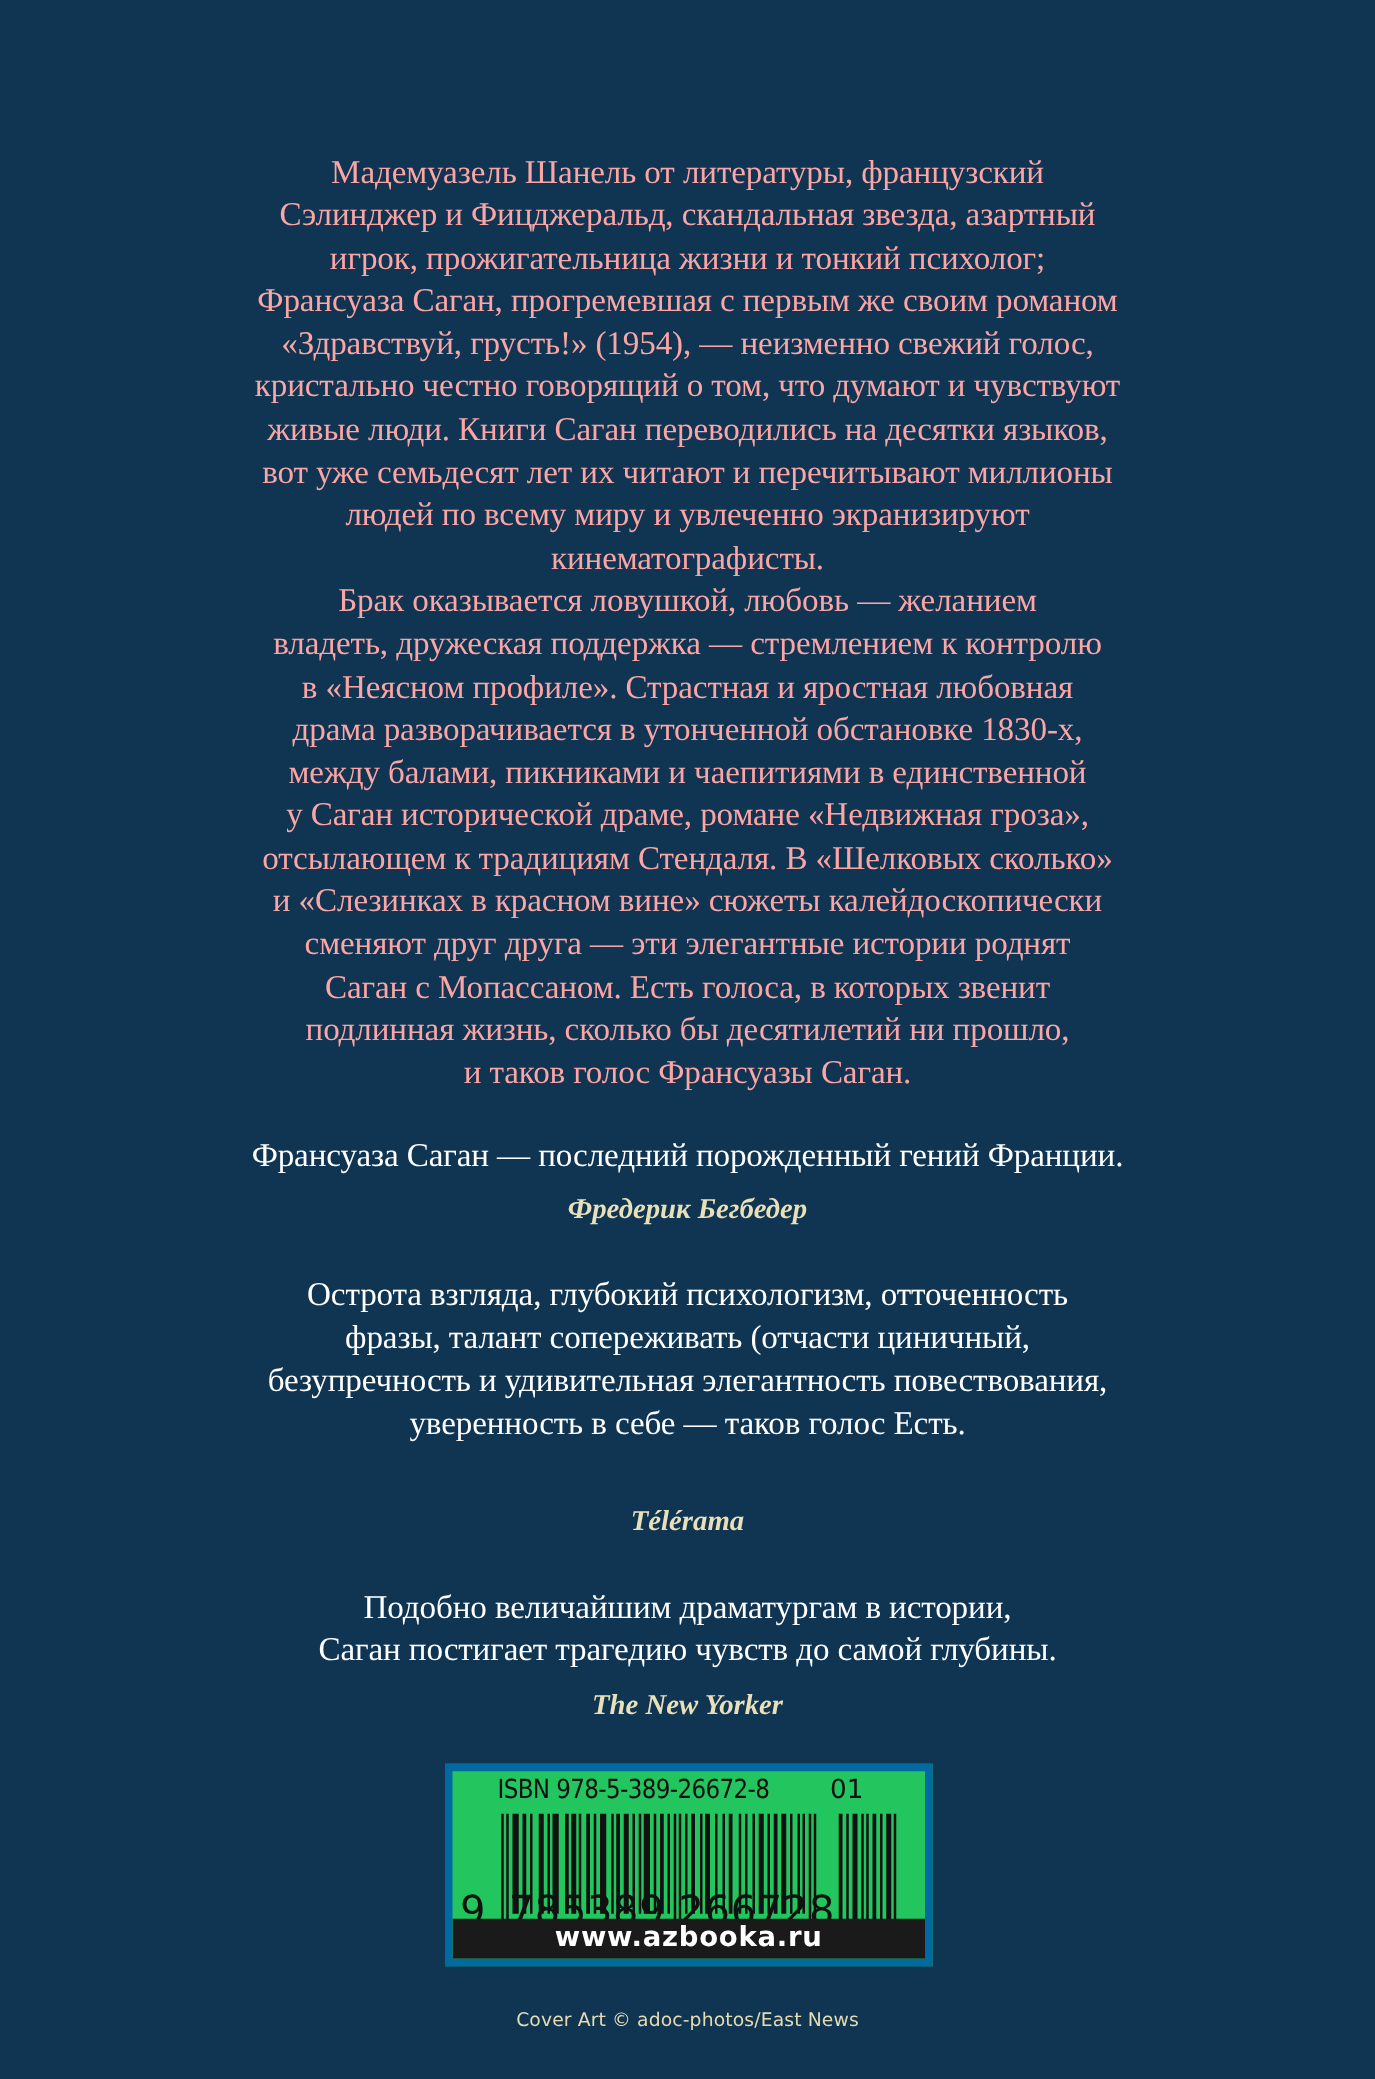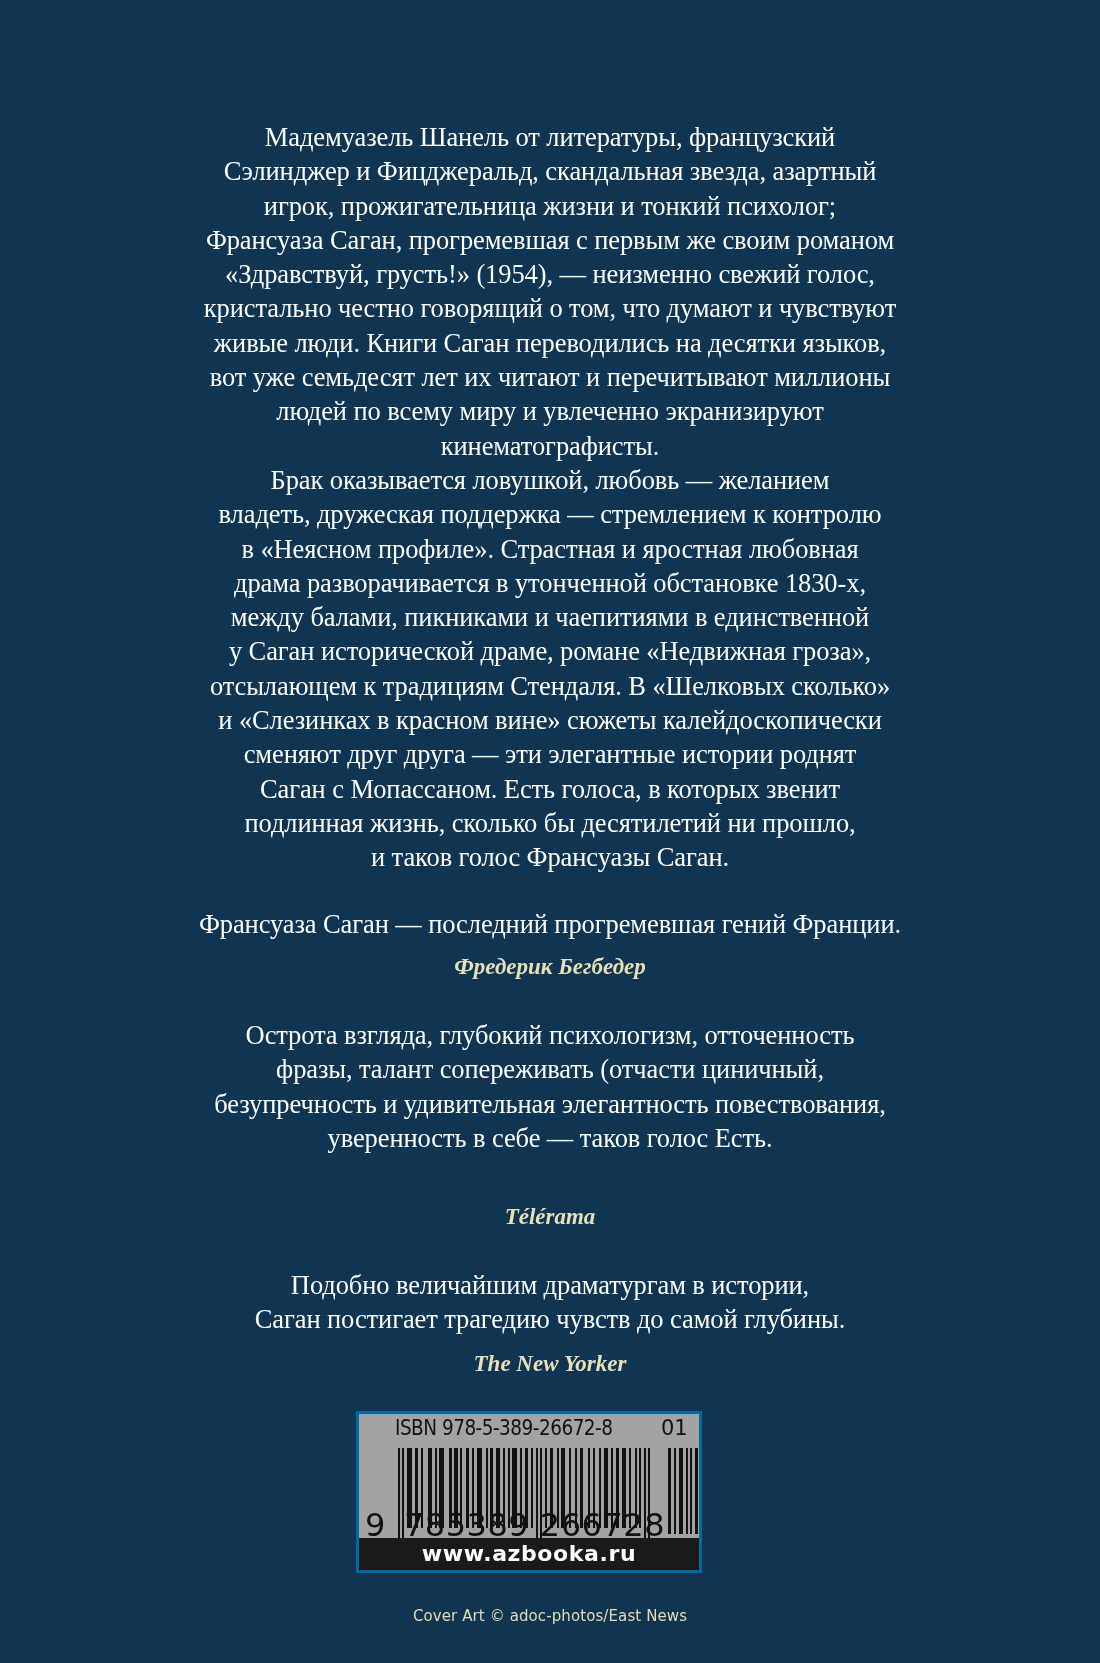--- a/index.html
+++ b/index.html
@@ -21,21 +21,21 @@
       width: 1100px;
       height: 1663px;
     }
     .block {
       position: absolute;
       left: 100px;
       width: 900px;
       text-align: center;
     }
     .para {
-      color: #ffffff;
+      color: #fca5a5;
       font-size: 26.5px;
       line-height: 34.3px;
       letter-spacing: -0.1px;
     }
     .para .line, .quote .line {
       display: block;
       white-space: nowrap;
     }
     .quote {
       color: #ffffff;
@@ -49,24 +49,24 @@
       font-weight: bold;
       font-size: 23px;
       line-height: 30px;
     }
 
     
     .barcode-box {
       position: absolute;
       left: 356px;
       top: 1411px;
-      width: 346px;
+      width: 390px;
       height: 162px;
-      background: #a3a3a3;
-      border: 3px solid #0369a1;
+      background: #22c55e;
+      border: 6px solid #0369a1;
       box-sizing: border-box;
       overflow: hidden;
     }
     .isbn-text {
       position: absolute;
       left: 36px;
       top: 2px;
       font-family: "DejaVu Sans", "Liberation Sans", sans-serif;
       font-size: 21px;
       letter-spacing: -0.6px;
@@ -153,21 +153,21 @@
     <span class="line">у Саган исторической драме, романе «Недвижная гроза»,</span>
     <span class="line">отсылающем к традициям Стендаля. В «Шелковых сколько»</span>
     <span class="line">и «Слезинках в красном вине» сюжеты калейдоскопически</span>
     <span class="line">сменяют друг друга — эти элегантные истории роднят</span>
     <span class="line">Саган с Мопассаном. Есть голоса, в которых звенит</span>
     <span class="line">подлинная жизнь, сколько бы десятилетий ни прошло,</span>
     <span class="line">и таков голос Франсуазы Саган.</span>
   </div>
 
   <div class="block quote" style="top:907px;">
-    <span class="line">Франсуаза Саган — последний прогремевшая гений Франции.</span>
+    <span class="line">Франсуаза Саган — последний порожденный гений Франции.</span>
   </div>
   <div class="block attrib" style="top:952px;">Фредерик Бегбедер</div>
 
   <div class="block quote" style="top:1018px;">
     <span class="line">Острота взгляда, глубокий психологизм, отточенность</span>
     <span class="line">фразы, талант сопереживать (отчасти циничный,</span>
     <span class="line">безупречность и удивительная элегантность повествования,</span>
     <span class="line">уверенность в себе — таков голос Есть.</span>
   </div>
   <div class="block attrib" style="top:1202px;">Télérama</div>

